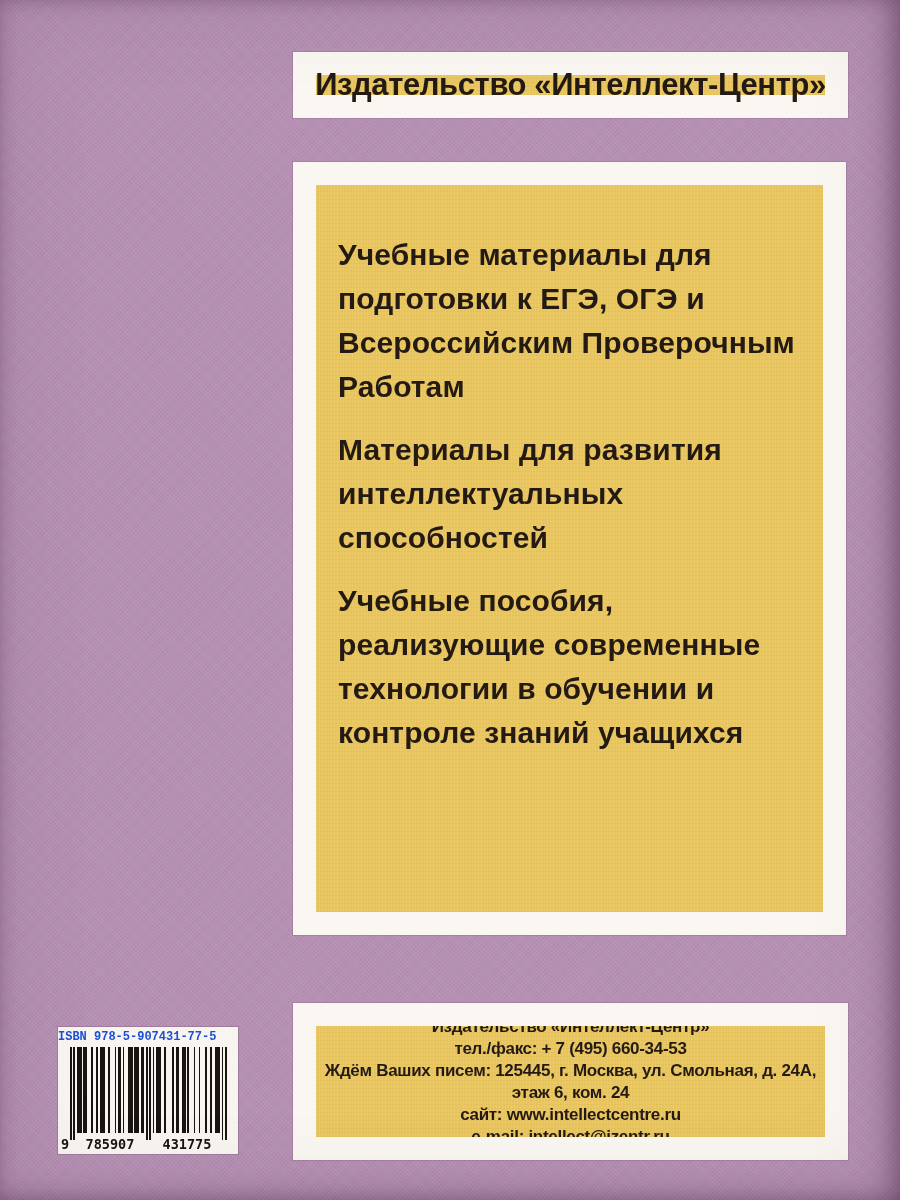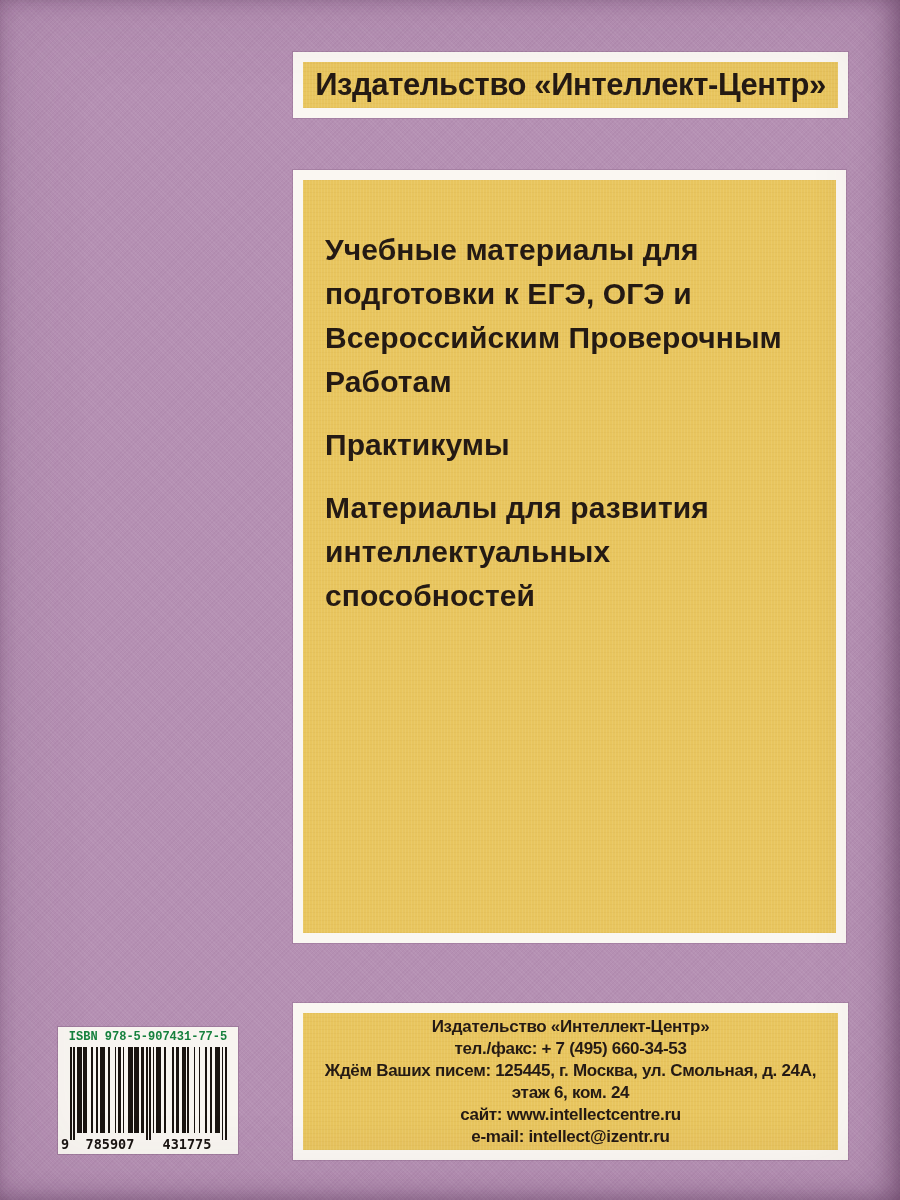--- a/index.html
+++ b/index.html
@@ -20,39 +20,39 @@
     box-shadow:
       inset -20px 0 28px -12px rgba(88,52,86,0.55),
       inset 0 -14px 24px -12px rgba(88,52,86,0.38),
       inset 10px 0 22px -14px rgba(88,52,86,0.28),
       inset 0 8px 18px -12px rgba(88,52,86,0.25),
       inset 0 0 90px rgba(96,56,94,0.16);
   }
   .panel{
     position:absolute;box-sizing:border-box;
     background:var(--frame,#faf7f2);
-    padding:10px;
+    padding:23px;
     box-shadow:0 0 0 1px rgba(120,80,115,0.25);
   }
   .panel-inner{
     width:100%;height:100%;box-sizing:border-box;
     background-color:var(--yellow,#e8c55e);
     background-image:
       repeating-linear-gradient(90deg, rgba(255,244,200,0.10) 0 1px, rgba(0,0,0,0) 1px 3px),
       repeating-linear-gradient(0deg, rgba(170,120,30,0.06) 0 1px, rgba(0,0,0,0) 1px 4px);
     color:var(--ink,#241a14);
   }
   
   .header-bar{left:293px;top:52px;width:555px;height:66px;}
   .header-bar .panel-inner{
     display:flex;align-items:center;justify-content:center;
     font-size:31px;font-weight:bold;letter-spacing:-0.4px;white-space:pre;
   }
   
-  .catalog-box{left:293px;top:170px;width:553px;height:773px;}
+  .catalog-box{left:293px;top:162px;width:553px;height:773px;}
   .catalog-box .panel-inner{padding:48px 12px 0 22px;}
   .catalog-item{
     font-size:30px;font-weight:bold;line-height:44px;
     letter-spacing:0.1px;white-space:pre;margin:0 0 19px 0;
   }
   
   .contact-box{left:293px;top:1003px;width:555px;height:157px;}
   .contact-box .panel-inner{
     display:flex;align-items:center;justify-content:center;overflow:hidden;
   }
@@ -60,23 +60,23 @@
     font-size:17px;font-weight:bold;line-height:22px;letter-spacing:-0.3px;
     text-align:center;white-space:pre;width:100%;
   }
   
   .barcode-box{
     position:absolute;left:58px;top:1027px;width:180px;height:127px;
     background:#f8f5f0;box-shadow:0 0 0 1px rgba(110,75,105,0.3);
   }
   .isbn-label{
     position:absolute;left:0;top:3px;width:100%;
-    text-align:center;
+    text-align:left;
     font-family:"Liberation Mono",monospace;
-    font-size:12px;font-weight:bold;letter-spacing:0;color:#15803d;
+    font-size:12px;font-weight:bold;letter-spacing:0;color:#1d4ed8;
     white-space:pre;
   }
   .barcode-box svg{position:absolute;left:0;top:0;}
   .barcode-box svg rect{fill:var(--bar,#1a1410);}
   .barcode-box svg text{
     font-family:"DejaVu Sans Mono",monospace;
     font-size:13.5px;font-weight:bold;fill:#181310;
   }
 </style>
 </head>
@@ -87,24 +87,27 @@
   <div class="panel header-bar">
     <div class="panel-inner">Издательство «Интеллект-Центр»</div>
   </div>
 
   <div class="panel catalog-box">
     <div class="panel-inner">
       <div class="catalog-item">Учебные материалы для
 подготовки к ЕГЭ, ОГЭ и
 Всероссийским Проверочным
 Работам</div>
-      <div class="catalog-item">Практикумы</div>
       <div class="catalog-item">Материалы для развития
 интеллектуальных
 способностей</div>
+      <div class="catalog-item">Учебные пособия,
+реализующие современные
+технологии в обучении и
+контроле знаний учащихся</div>
     </div>
   </div>
 
   <div class="barcode-box">
     <div class="isbn-label">ISBN 978-5-907431-77-5</div>
     <svg viewBox="0 0 180 127" width="180" height="127" shape-rendering="crispEdges">
       <g id="bars">
           <rect x="12.00" y="20" width="1.65" height="93"></rect>
           <rect x="15.30" y="20" width="1.65" height="93"></rect>
           <rect x="18.60" y="20" width="1.65" height="86"></rect>

